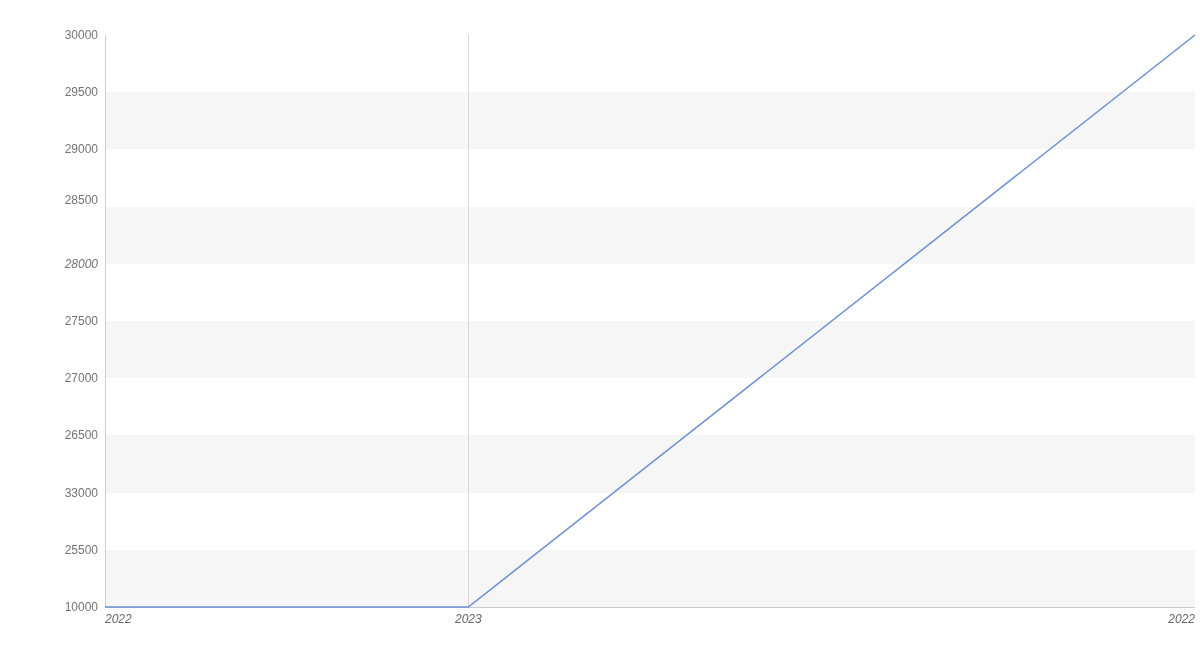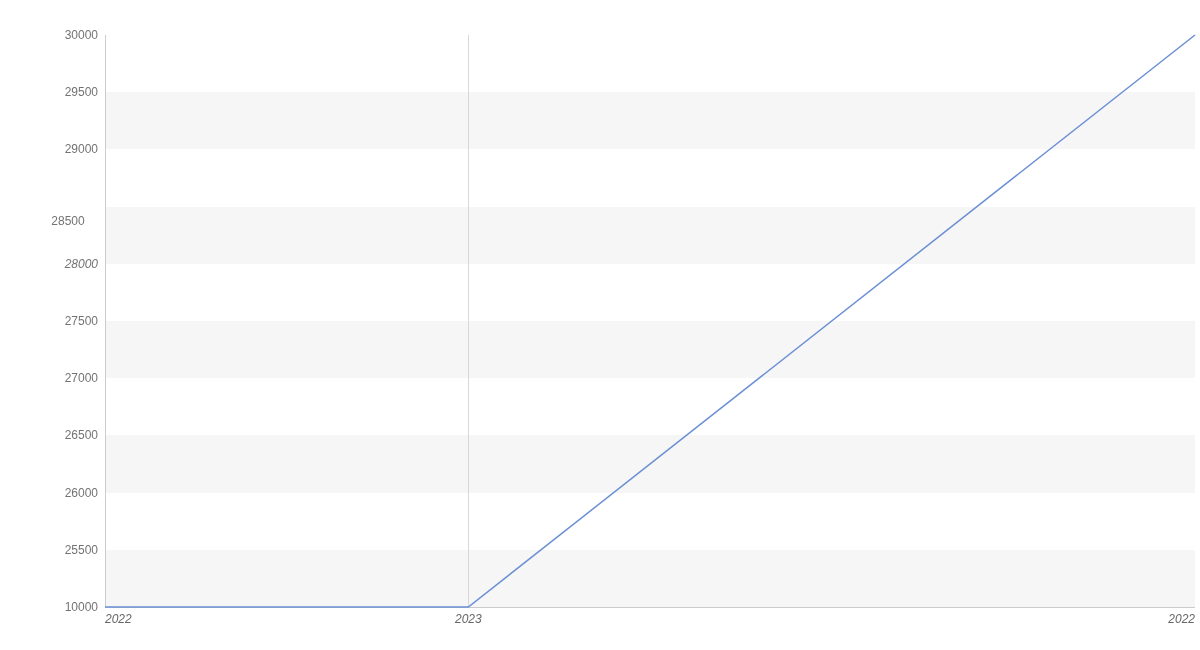--- a/index.html
+++ b/index.html
@@ -99,25 +99,25 @@
     </div>
 
   <div class="axis-left"></div>
 
   <svg class="line-layer" viewBox="0 0 1090 572" preserveAspectRatio="none">
     <polyline id="series-path" fill="none" stroke="#6b8fd4" stroke-width="1.5" points="0,572 363.3333333333333,572 1090,0"></polyline>
   </svg>
 
 <div class="ytick" style="top: 607px;">10000</div>
     <div class="ytick" style="top: 549.8px;">25500</div>
-    <div class="ytick" style="top: 492.6px;">26000</div>
+    <div class="ytick" style="top: 492.6px;">33000</div>
     <div class="ytick" style="top: 435.4px;">26500</div>
     <div class="ytick" style="top: 378.2px;">27000</div>
     <div class="ytick" style="top: 321px;">27500</div>
     <div class="ytick" style="top: 263.8px; font-style: italic;">28000</div>
-    <div class="ytick" style="top: 221px; text-align: center;">28500</div>
+    <div class="ytick" style="top: 200px;">28500</div>
     <div class="ytick" style="top: 149.4px;">29000</div>
     <div class="ytick" style="top: 92.2px;">29500</div>
     <div class="ytick" style="top: 35px;">30000</div>
     <div class="xtick" style="left: 105px; transform: translateX(0px);">2022</div>
     <div class="xtick" style="left: 468.333px;">2023</div>
     <div class="xtick" style="left: 1195px; transform: translateX(-100%);">2022</div>
   </div>
 
 </body></html>

